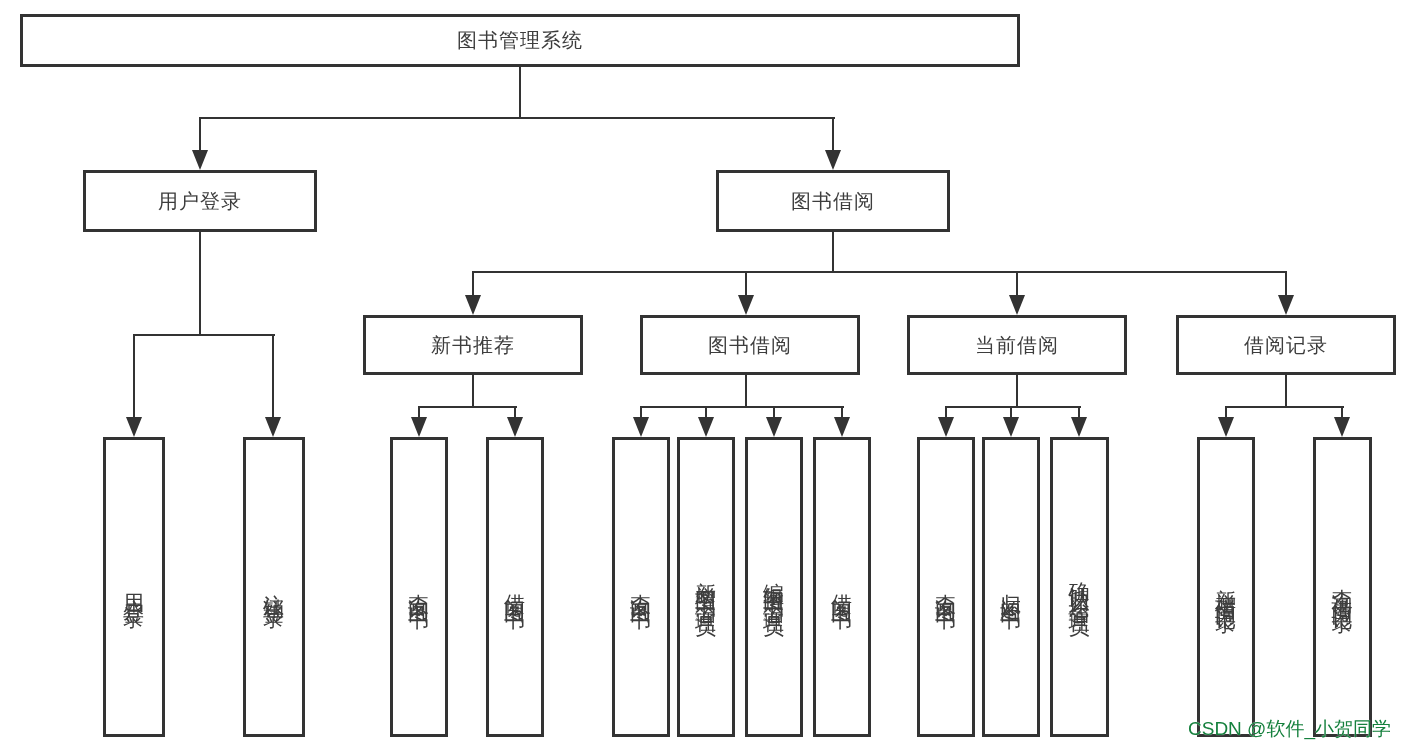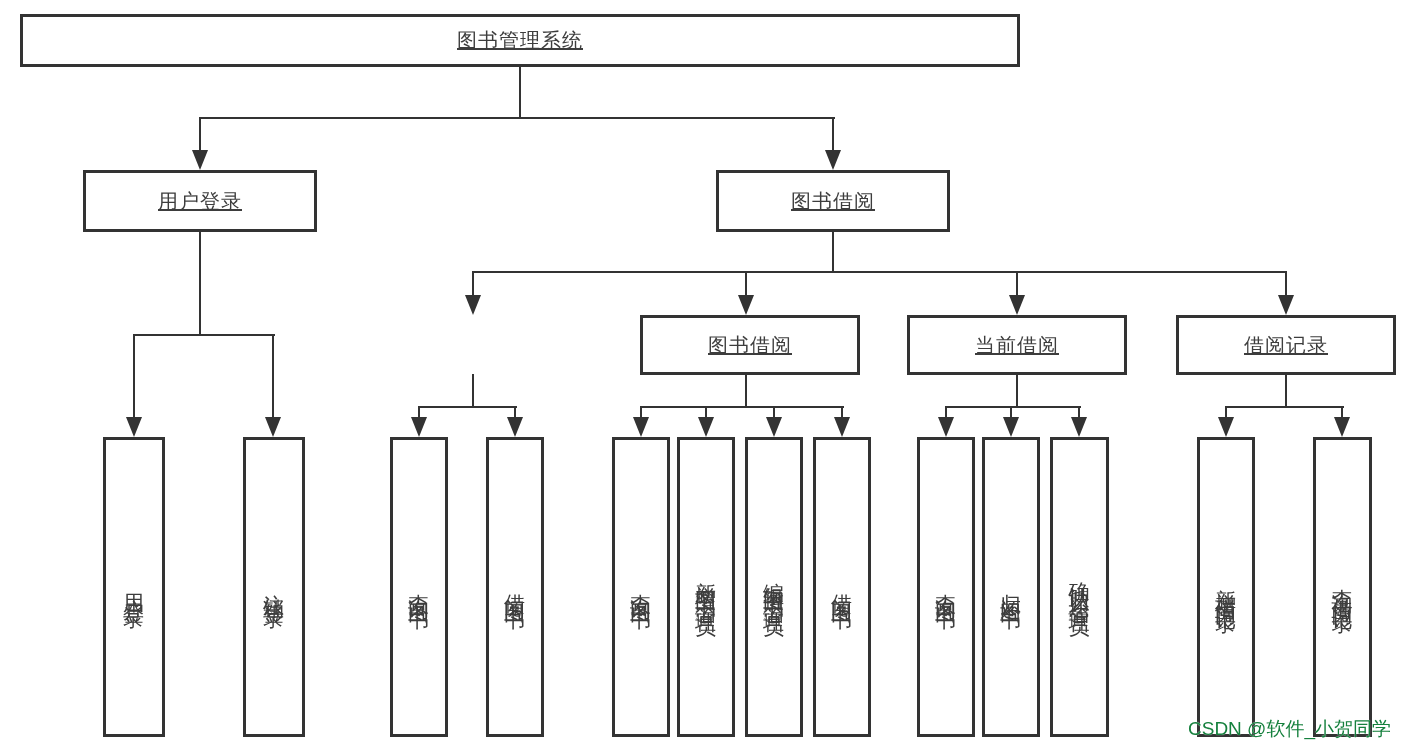--- a/index.html
+++ b/index.html
@@ -13,21 +13,21 @@
   .box{
     position:absolute;
     box-sizing:border-box;
     background:#ffffff;
     border:3px solid #333333;
     display:flex;
     align-items:center;
     justify-content:center;
     color:#3d3d3d;
   }
-  .h{font-size:20px;letter-spacing:1px;text-decoration:underline;}
+  .h{font-size:20px;letter-spacing:1px;}
   .v{
     writing-mode:vertical-rl;
     font-size:21px;
     letter-spacing:5px;
     line-height:1;
   }
   .line{position:absolute;background:#333333;}
   .arrow{
     position:absolute;
     width:0;height:0;
@@ -79,20 +79,23 @@
   <div class="line" style="left:472px;top:271px;width:815px;height:2px;"></div>
   <div class="line" style="left:472px;top:271px;width:2px;height:27px;"></div>
   <div class="line" style="left:745px;top:271px;width:2px;height:27px;"></div>
   <div class="line" style="left:1016px;top:271px;width:2px;height:27px;"></div>
   <div class="line" style="left:1285px;top:271px;width:2px;height:27px;"></div>
   <div class="arrow" style="left:465px;top:295px;"></div>
   <div class="arrow" style="left:738px;top:295px;"></div>
   <div class="arrow" style="left:1009px;top:295px;"></div>
   <div class="arrow" style="left:1278px;top:295px;"></div>
 
+  <div class="box h" style="left:363px;top:315px;width:220px;height:60px;">
+    <span>新书推荐</span>
+  </div>
   <div class="box h" style="left:640px;top:315px;width:220px;height:60px;">
     <span>图书借阅</span>
   </div>
   <div class="box h" style="left:907px;top:315px;width:220px;height:60px;">
     <span>当前借阅</span>
   </div>
   <div class="box h" style="left:1176px;top:315px;width:220px;height:60px;">
     <span>借阅记录</span>
   </div>
 

